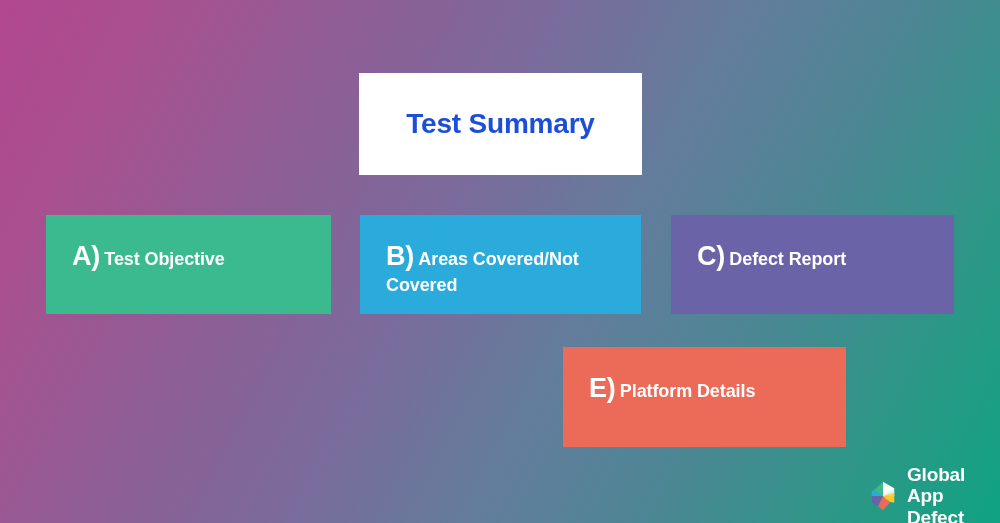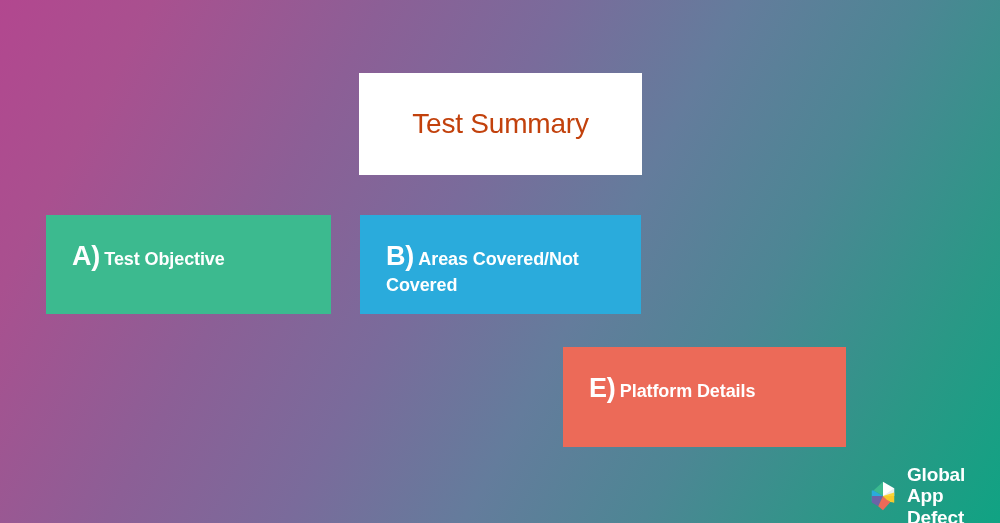--- a/index.html
+++ b/index.html
@@ -36,23 +36,23 @@
     width: 283px;
     height: 102px;
     background: #ffffff;
     display: flex;
     align-items: center;
     justify-content: center;
     text-align: center;
   }
   .title-card .title-text {
     font-size: 28px;
-    font-weight: normal;
+    font-weight: bold;
     line-height: 1.18;
-    color: #c2410c;
+    color: #1d4ed8;
     letter-spacing: -0.2px;
     padding: 0 10px;
   }
 
   
   .item-box {
     position: absolute;
     box-sizing: border-box;
     padding: 24px 18px 0 26px;
   }
@@ -116,20 +116,26 @@
     </p>
   </div>
 
   <div class="item-box" id="box-b" style="background: rgb(42, 171, 220);">
     <p class="item-line">
       <span class="item-letter light-text">B)</span>
       <span class="item-label light-text">Areas Covered/Not Covered</span>
     </p>
   </div>
 
+  <div class="item-box" id="box-c" style="background: rgb(107, 99, 168);">
+    <p class="item-line">
+      <span class="item-letter light-text">C)</span>
+      <span class="item-label light-text">Defect Report</span>
+    </p>
+  </div>
 
 
   <div class="item-box" id="box-e" style="background: rgb(236, 106, 88);">
     <p class="item-line">
       <span class="item-letter light-text">E)</span>
       <span class="item-label light-text">Platform Details</span>
     </p>
   </div>
 
   <div class="logo">

